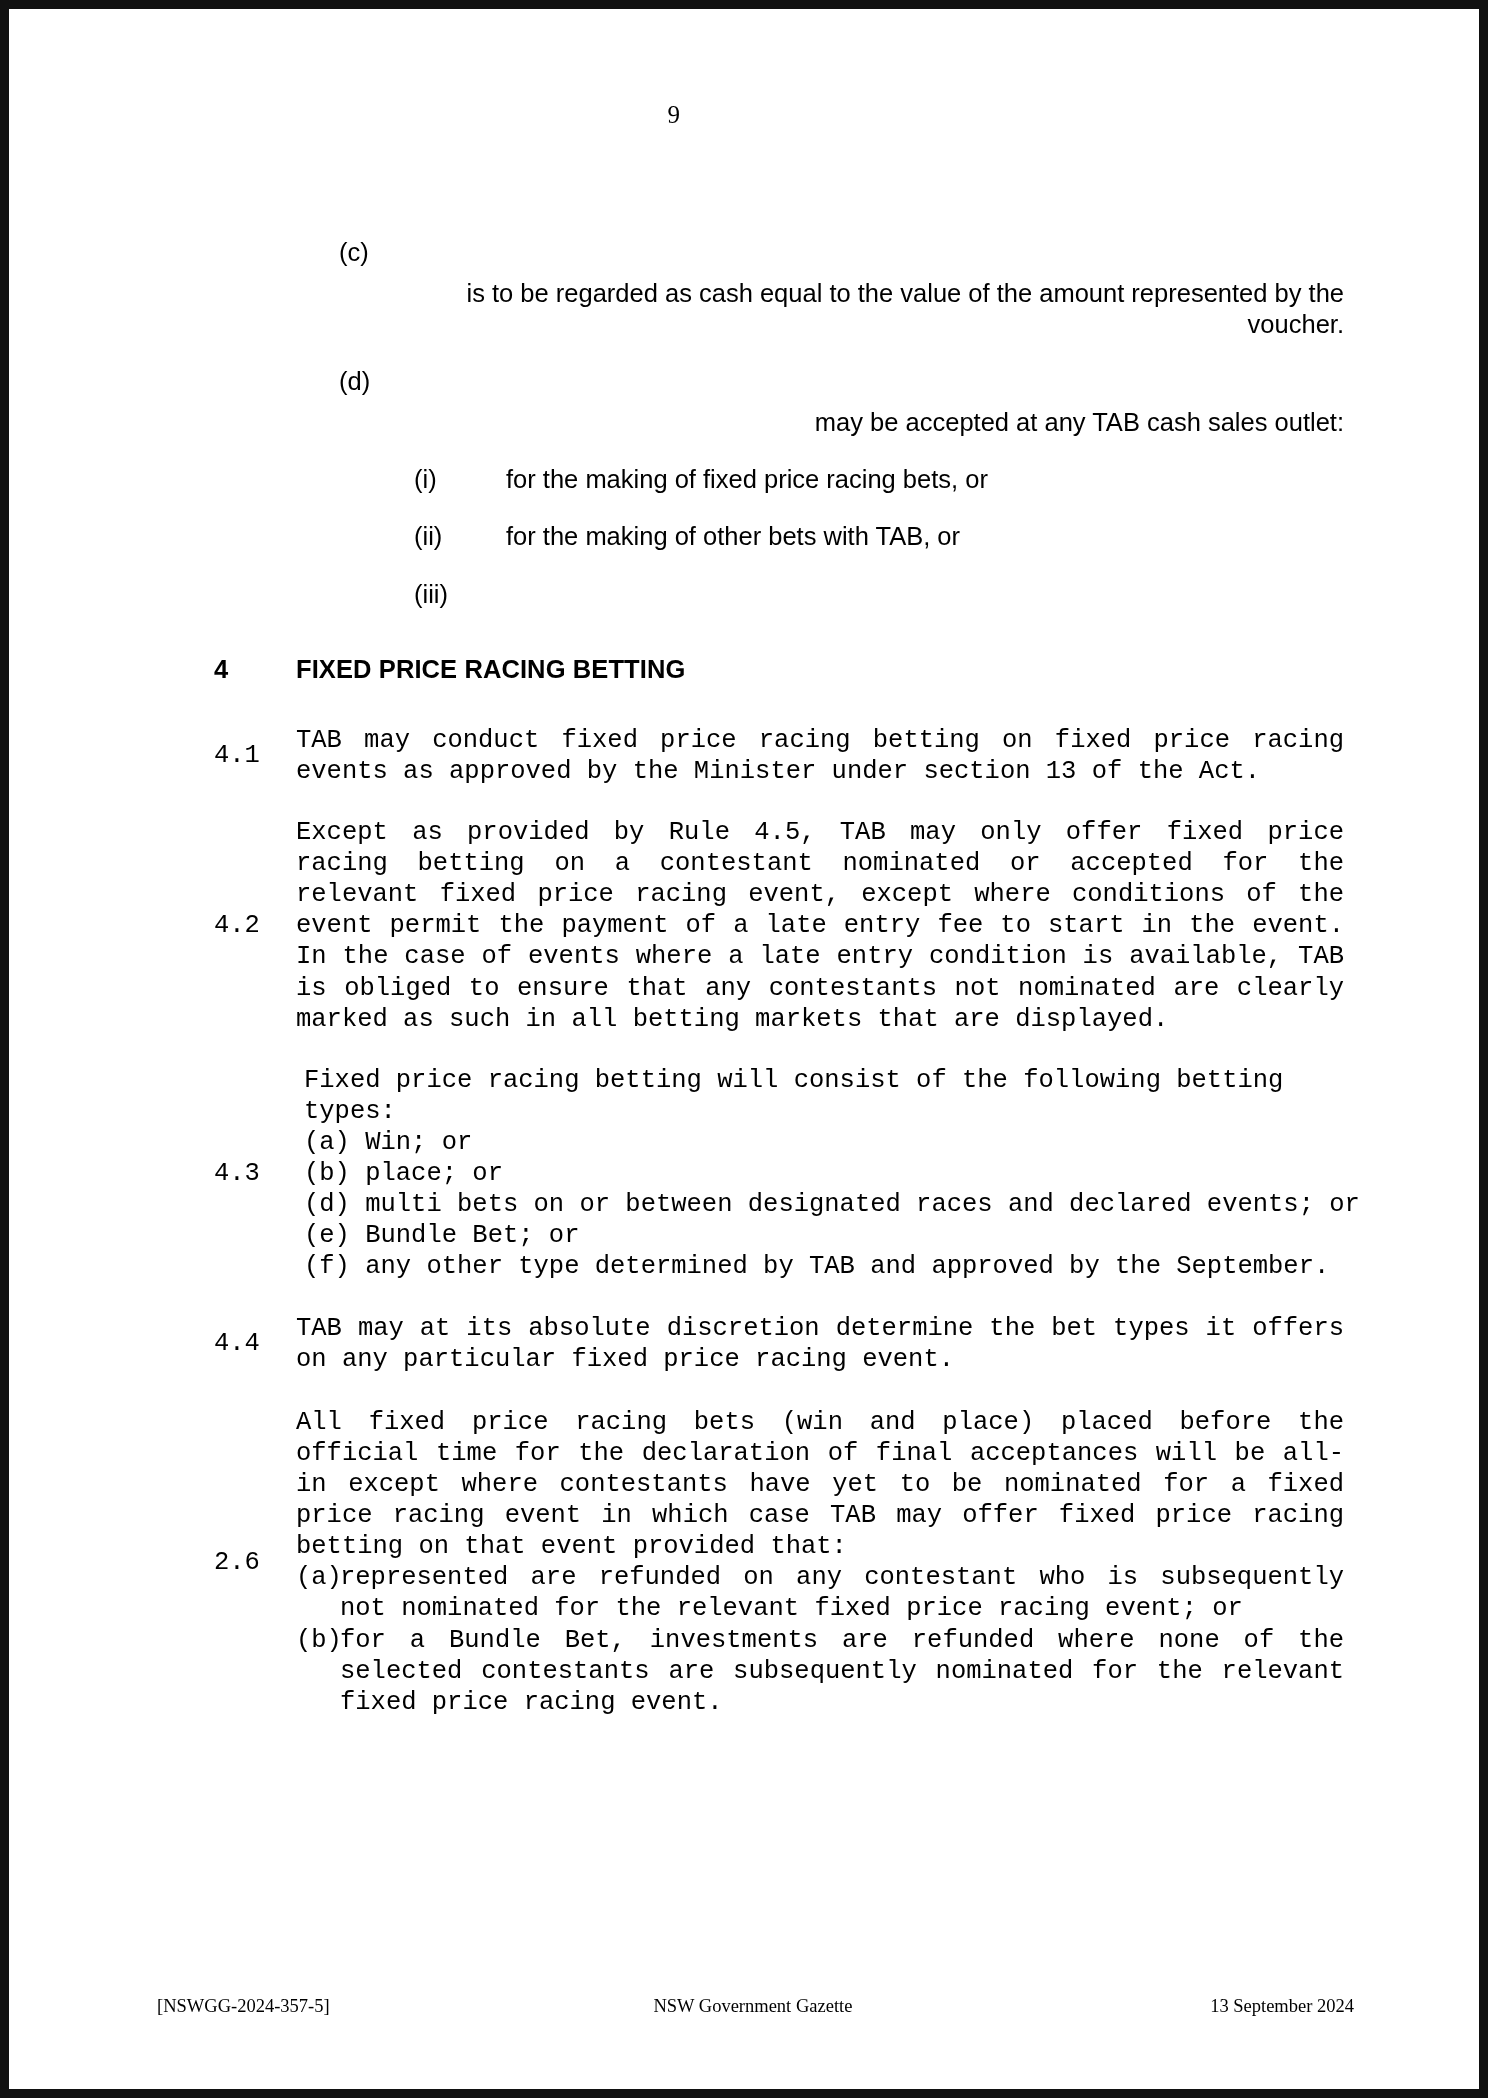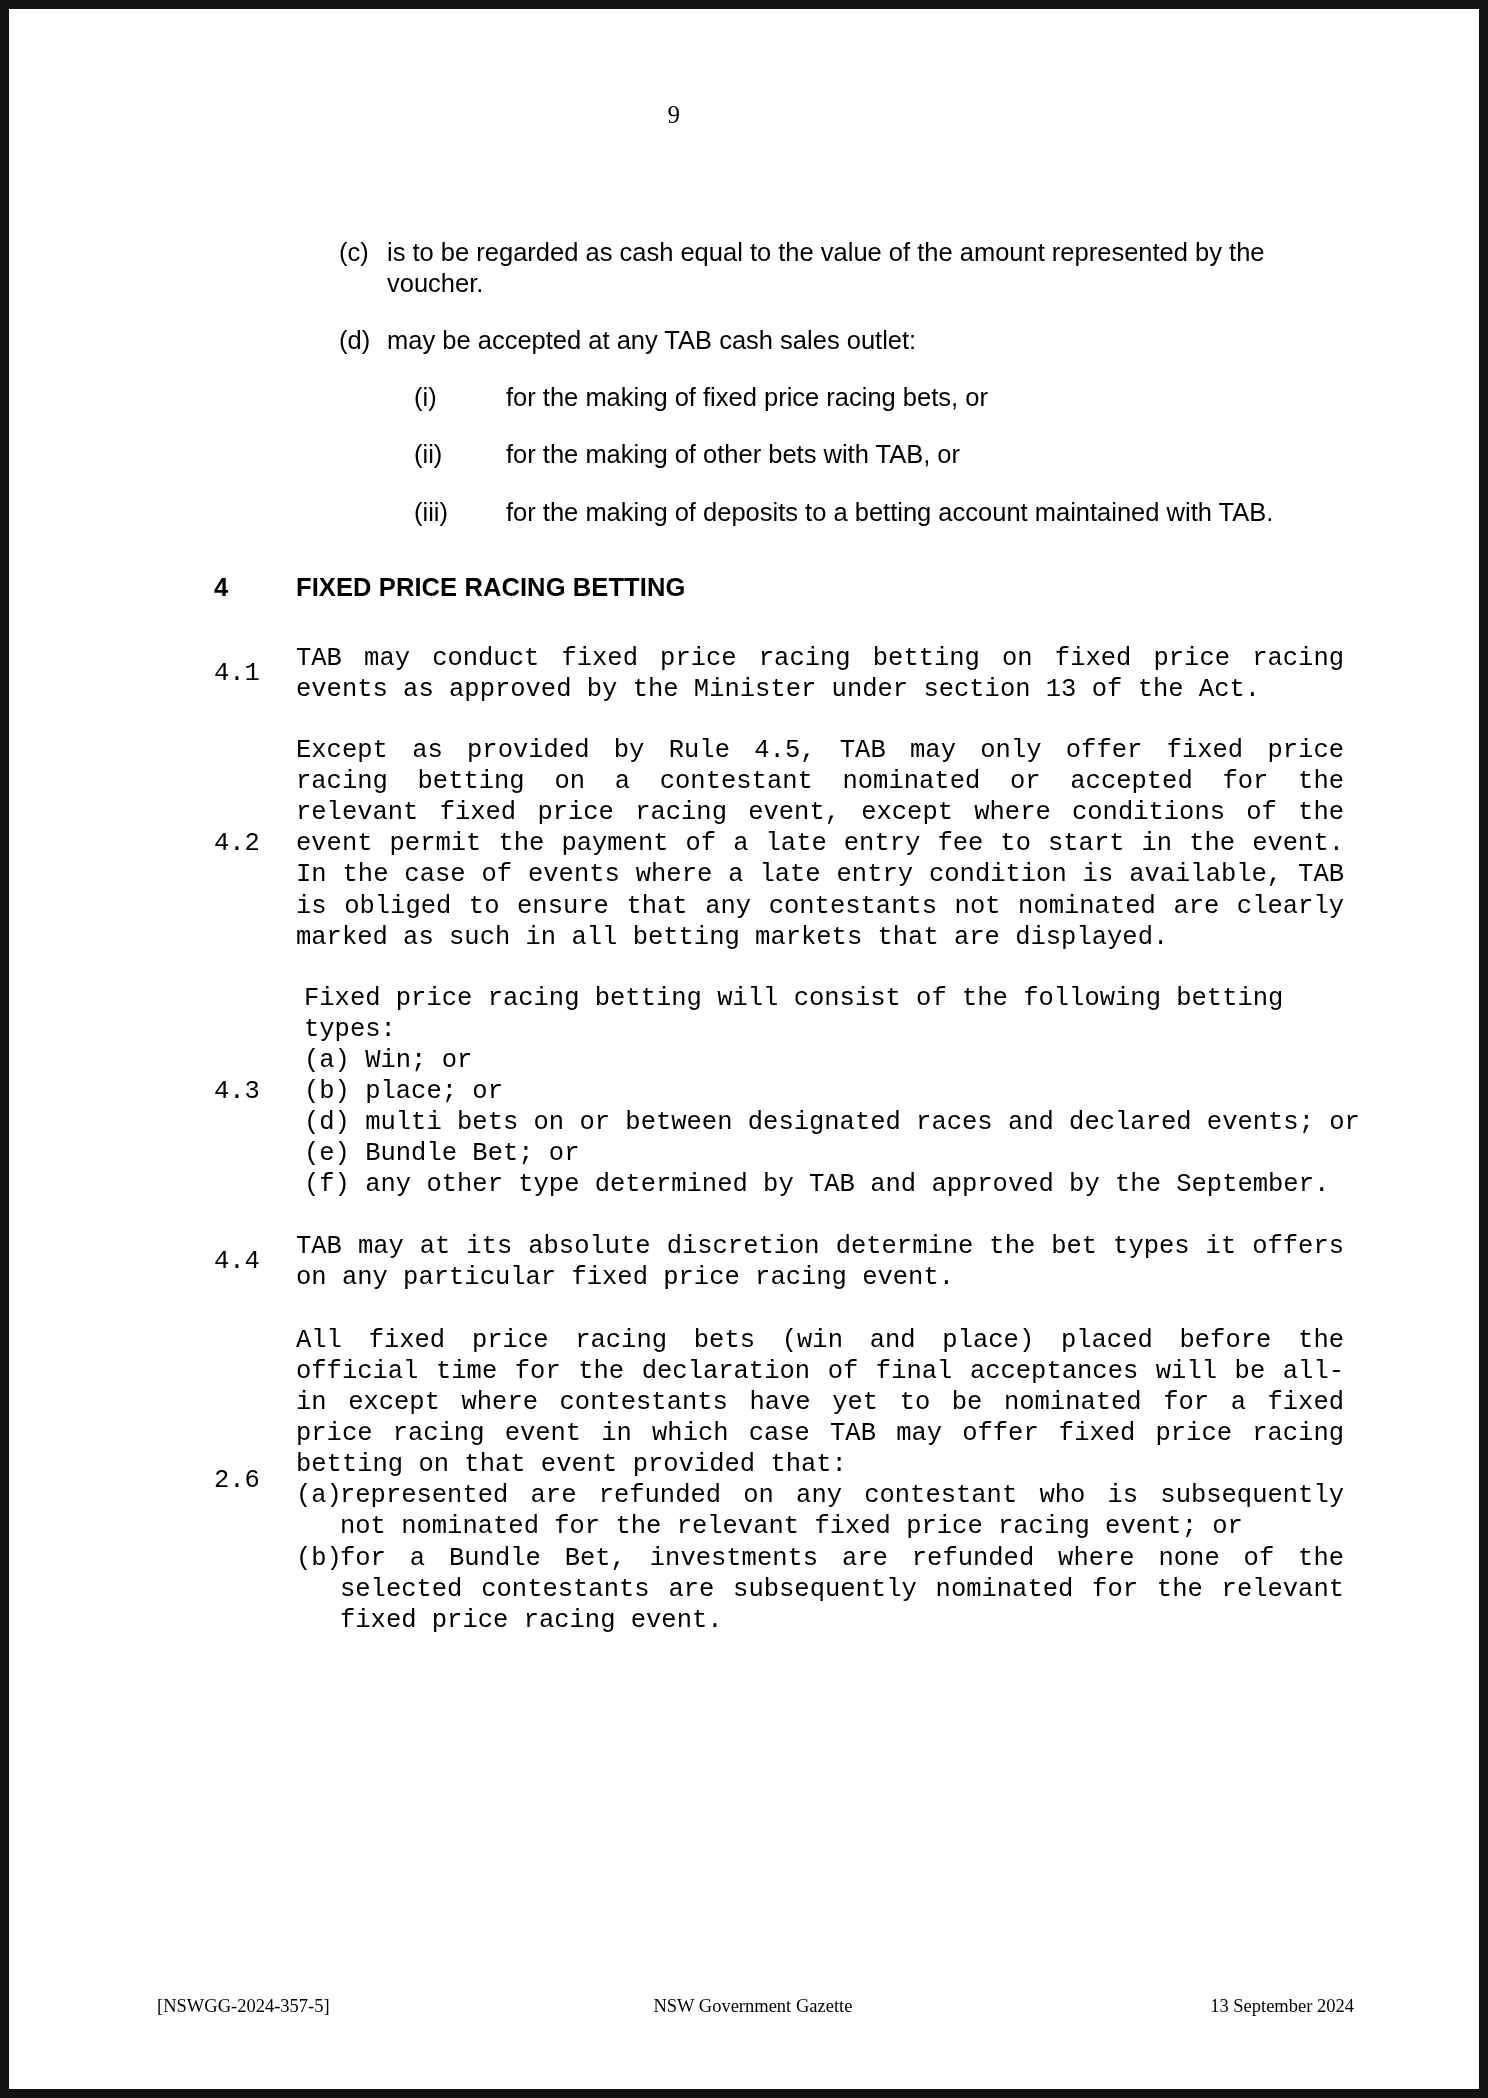--- a/index.html
+++ b/index.html
@@ -58,21 +58,22 @@
   .lvl-alpha {
     margin-left: 125px;
     margin-bottom: 26px;
   }
   .lvl-alpha > .marker {
     width: 48px;
     flex: 0 0 48px;
   }
   .lvl-alpha > .text {
     flex: 1 1 auto;
-    text-align: left;
+    text-align: right;
+    margin-top: 41px;
   }
 
   
   .lvl-roman {
     margin-left: 200px;
     margin-bottom: 26px;
   }
   .lvl-roman > .marker {
     width: 92px;
     flex: 0 0 92px;
@@ -200,21 +201,20 @@
         <span class="text">for the making of fixed price racing bets, or</span>
       </div>
 
       <div class="row lvl-roman">
         <span class="marker">(ii)</span>
         <span class="text">for the making of other bets with TAB, or</span>
       </div>
 
       <div class="row lvl-roman">
         <span class="marker">(iii)</span>
-        <span class="text">for the making of deposits to a betting account maintained with TAB.</span>
       </div>
 
       <div class="heading">
         <span class="marker">4</span>
         <span class="title">FIXED PRICE RACING BETTING</span>
       </div>
 
       <div class="clause">
         <span class="marker">4.1</span>
         <div class="body justify">TAB may conduct fixed price racing betting on fixed price racing events as approved by the Minister under section 13 of the Act.</div>

